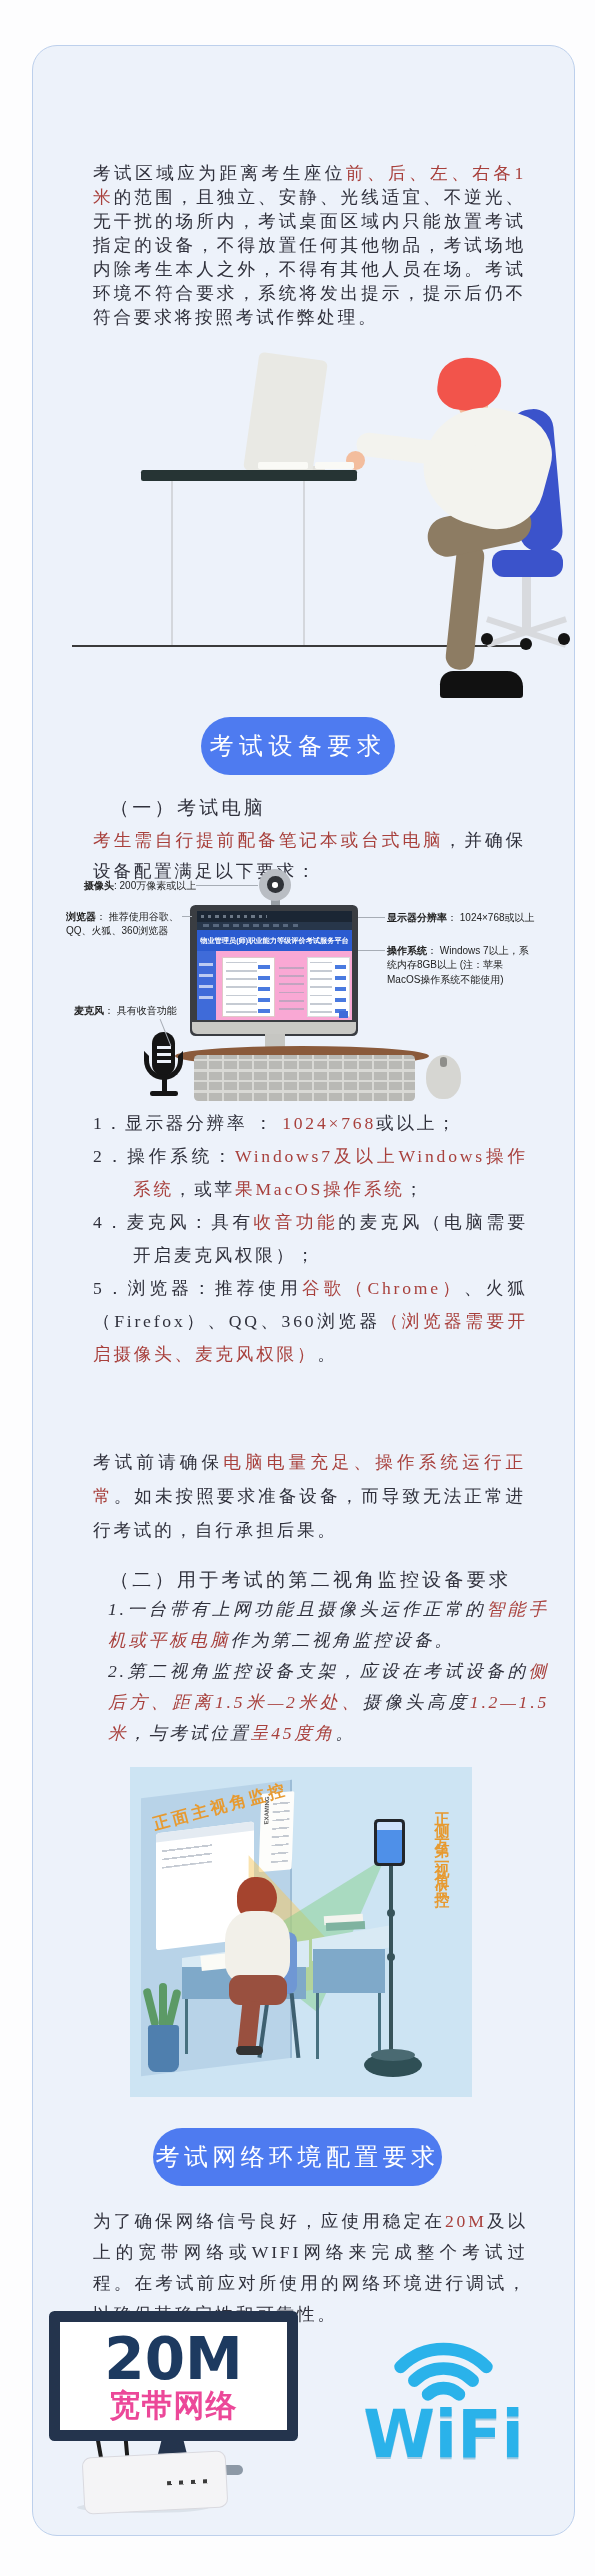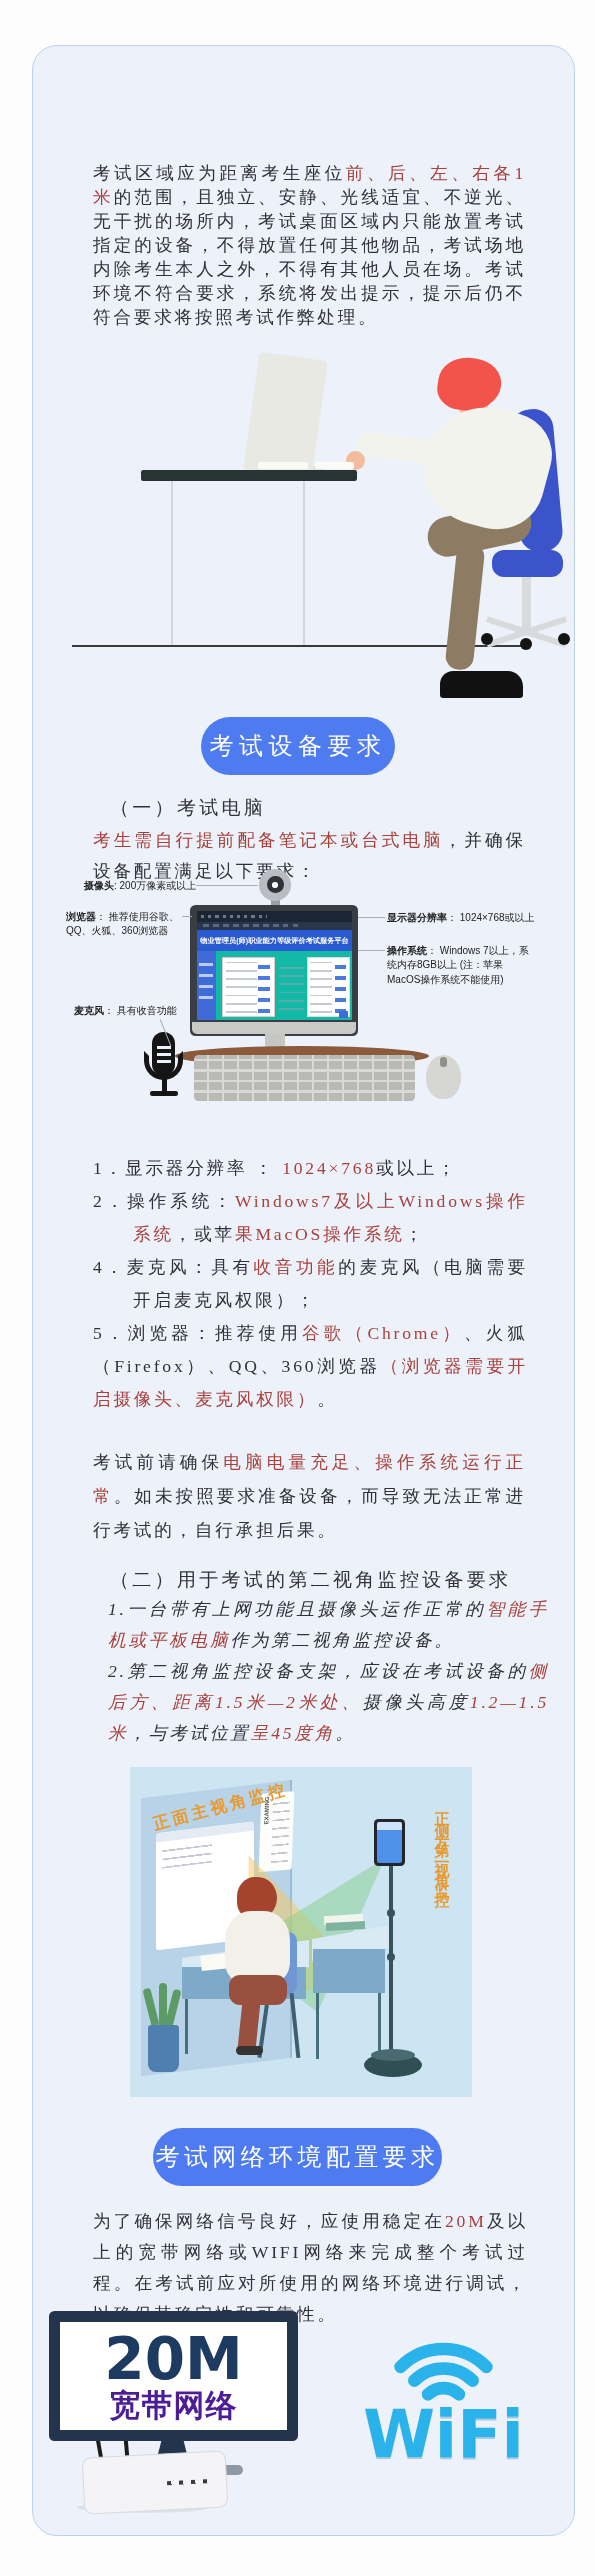--- a/index.html
+++ b/index.html
@@ -73,21 +73,21 @@
   <div class="abs" style="left:0;top:0;width:595px;height:0;">
 
     <div class="abs" style="left:271px;top:899px;width:8.8px;height:12px;background:#9aa0a6;"></div>
     <div class="abs" style="left:266px;top:908px;width:20px;height:6.6px;background:#787e84;border-radius:1.7px;"></div>
     <div class="abs" style="left:259px;top:869px;width:32px;height:32px;background:#b9bdc3;border-radius:50%;"></div>
     <div class="abs" style="left:267px;top:876px;width:16.5px;height:16.5px;background:#2f3237;border-radius:50%;"></div>
     <div class="abs" style="left:272px;top:882px;width:5.5px;height:5.5px;background:#fff;border-radius:50%;"></div>
 
     <div class="abs" style="left:190px;top:905px;width:168px;height:131px;background:#3a3d42;border-radius:5.5px;"></div>
     <div class="abs" style="left:192px;top:1022px;width:164px;height:12px;background:#c9c9c5;border-radius:0 0 5px 5px;"></div>
-    <div class="abs" style="left:197px;top:911px;width:155px;height:109px;background:#14b8a6;overflow:hidden;">
+    <div class="abs" style="left:197px;top:911px;width:155px;height:109px;background:#f9a8d4;overflow:hidden;">
       <div class="abs" style="left:0;top:0;width:155px;height:11px;background:#1b2634;"></div>
       <div class="abs" style="left:4.4px;top:4.4px;width:66px;height:2.8px;background:repeating-linear-gradient(90deg,#6b7786 0 3.3px,transparent 3.3px 7.2px);"></div>
       <div class="abs" style="left:0;top:11px;width:155px;height:7.7px;background:#27364a;"></div>
       <div class="abs" style="left:5.5px;top:13.2px;width:99px;height:2.8px;background:repeating-linear-gradient(90deg,#58687e 0 5.5px,transparent 5.5px 10px);"></div>
       <div class="abs" style="left:0;top:19px;width:155px;height:21px;background:#2b5bd0;display:flex;align-items:center;justify-content:center;">
         <span style="color:#fff;font-size:7.2px;font-weight:bold;white-space:nowrap;font-family:'Liberation Sans',sans-serif;">物业管理员(师)职业能力等级评价考试服务平台</span>
       </div>
       <div class="abs" style="left:0;top:40px;width:19px;height:69px;background:#3f6bd9;">
         <div class="abs stripes" style="left:2.2px;top:4.4px;width:14.3px;height:44px;"></div>
       </div>
@@ -136,21 +136,21 @@
       <b>操作系统</b><span>： Windows 7以上，系统内存8GB以上 (注：苹果MacOS操作系统不能使用)</span>
     </div>
     <div class="abs line" style="left:358px;top:950px;width:26.5px;"></div>
     <div class="abs lbl" style="left:74px;top:1004px;white-space:nowrap;">
       <b>麦克风</b><span>： 具有收音功能</span>
     </div>
     <div class="abs" style="left:165px;top:1018px;width:1.1px;height:29px;background:#a7adb5;transform:rotate(-22deg);"></div>
   </div>
 
   <div class="abs" style="left:93px;top:1107px;width:435px;">
-    <div class="para" style="line-height:33px;padding-left:40px;text-indent:-40px;margin-top:45px;"><span>1．显示器分辨率 ： </span><span class="red">1024×768</span><span>或以上；</span></div>
+    <div class="para" style="line-height:33px;padding-left:40px;text-indent:-40px;"><span>1．显示器分辨率 ： </span><span class="red">1024×768</span><span>或以上；</span></div>
     <div class="para" style="line-height:33px;padding-left:40px;text-indent:-40px;"><span>2．操作系统：</span><span class="red">Windows7及以上Windows操作系统</span><span>，或苹</span><span class="red">果MacOS操作系统</span><span>；</span></div>
     <div class="para" style="line-height:33px;padding-left:40px;text-indent:-40px;"><span>4．麦克风：具有</span><span class="red">收音功能</span><span>的麦克风（电脑需要开启麦克风权限）；</span></div>
     <div class="para" style="line-height:33px;"><span>5．浏览器：推荐使用</span><span class="red">谷歌（Chrome）</span><span>、火狐（Firefox）、QQ、360浏览器</span><span class="red">（浏览器需要开启摄像头、麦克风权限）</span><span>。</span></div>
   </div>
   <div class="abs para" style="left:93px;top:1445px;width:433px;line-height:34px;"><span>考试前请确保</span><span class="red">电脑电量充足、操作系统运行正常</span><span>。如未按照要求准备设备，而导致无法正常进行考试的，自行承担后果。</span></div>
 
   <div class="abs h-sub" style="left:110px;top:1567px;">（二）用于考试的第二视角监控设备要求</div>
   <div class="abs" style="left:108px;top:1594px;width:441px;font-style:italic;">
     <div class="para" style="line-height:31px;"><span>1.一台带有上网功能且摄像头运作正常的</span><span class="red">智能手机或平板电脑</span><span>作为第二视角监控设备。</span></div>
     <div class="para" style="line-height:31px;"><span>2.第二视角监控设备支架，应设在考试设备的</span><span class="red">侧后方、距离1.5米—2米处、</span><span>摄像头高度</span><span class="red">1.2—1.5米</span><span>，与考试位置</span><span class="red">呈45度角</span><span>。</span></div>
@@ -211,21 +211,21 @@
     <span>考试网络环境配置要求</span>
   </div>
   <div class="abs para" style="left:93px;top:2206px;width:435px;line-height:31px;"><span>为了确保网络信号良好，应使用稳定在</span><span class="red">20M</span><span>及以上的宽带网络或WIFI网络来完成整个考试过程。在考试前应对所使用的网络环境进行调试，以确保其稳定性和可靠性。</span></div>
 
   <div class="abs" style="left:0;top:2304px;width:595px;height:221px;">
     <div class="abs" style="left:93px;top:83px;width:4.4px;height:73px;background:#1c1c1c;border-radius:2.2px;transform:rotate(-10deg);"></div>
     <div class="abs" style="left:122px;top:76px;width:4.4px;height:79px;background:#1c1c1c;border-radius:2.2px;transform:rotate(-5deg);"></div>
     <div class="abs" style="left:77px;top:198px;width:132px;height:11px;background:#dbe2ea;border-radius:50%;"></div>
     <div class="abs" style="left:49px;top:6.6px;width:249px;height:130px;background:#fff;border:11px solid #24344d;border-radius:5.5px;box-sizing:border-box;display:flex;flex-direction:column;align-items:center;justify-content:center;">
       <div class="banner20m" style="font-size:58px;line-height:1;color:#1d3a60;">20M</div>
-      <div class="banner20m" style="font-size:31px;line-height:1.1;color:#4c1d95;letter-spacing:1.1px;">宽带网络</div>
+      <div class="banner20m" style="font-size:31px;line-height:1.1;color:#ec4899;letter-spacing:1.1px;">宽带网络</div>
     </div>
     <div class="abs" style="left:155px;top:137px;width:35px;height:25px;background:#24344d;clip-path:polygon(18% 0,82% 0,100% 100%,0 100%);"></div>
     <div class="abs" style="left:105px;top:161px;width:138px;height:10px;background:#8d99a6;border-radius:5px;"></div>
     <div class="abs" style="left:83px;top:150px;width:142px;height:55px;background:#f4f4f6;border:1.1px solid #d9d9df;border-radius:8.8px;transform:rotate(-3deg);">
       <div class="abs" style="left:83px;top:26.5px;width:44px;height:4.4px;background:repeating-linear-gradient(90deg,#3a3a3a 0 4.4px,transparent 4.4px 12px);"></div>
     </div>
     <svg class="abs" style="left:361px;top:15.4px;" width="165" height="88" viewBox="0 0 300 160">
       <path d="M72 87 A110 110 0 0 1 228 87" fill="none" stroke="#2ab2ea" stroke-width="23" stroke-linecap="round"></path>
       <path d="M97 112 A75 75 0 0 1 203 112" fill="none" stroke="#2ab2ea" stroke-width="23" stroke-linecap="round"></path>
       <path d="M122 137 A40 40 0 0 1 178 137" fill="none" stroke="#2ab2ea" stroke-width="23" stroke-linecap="round"></path>

